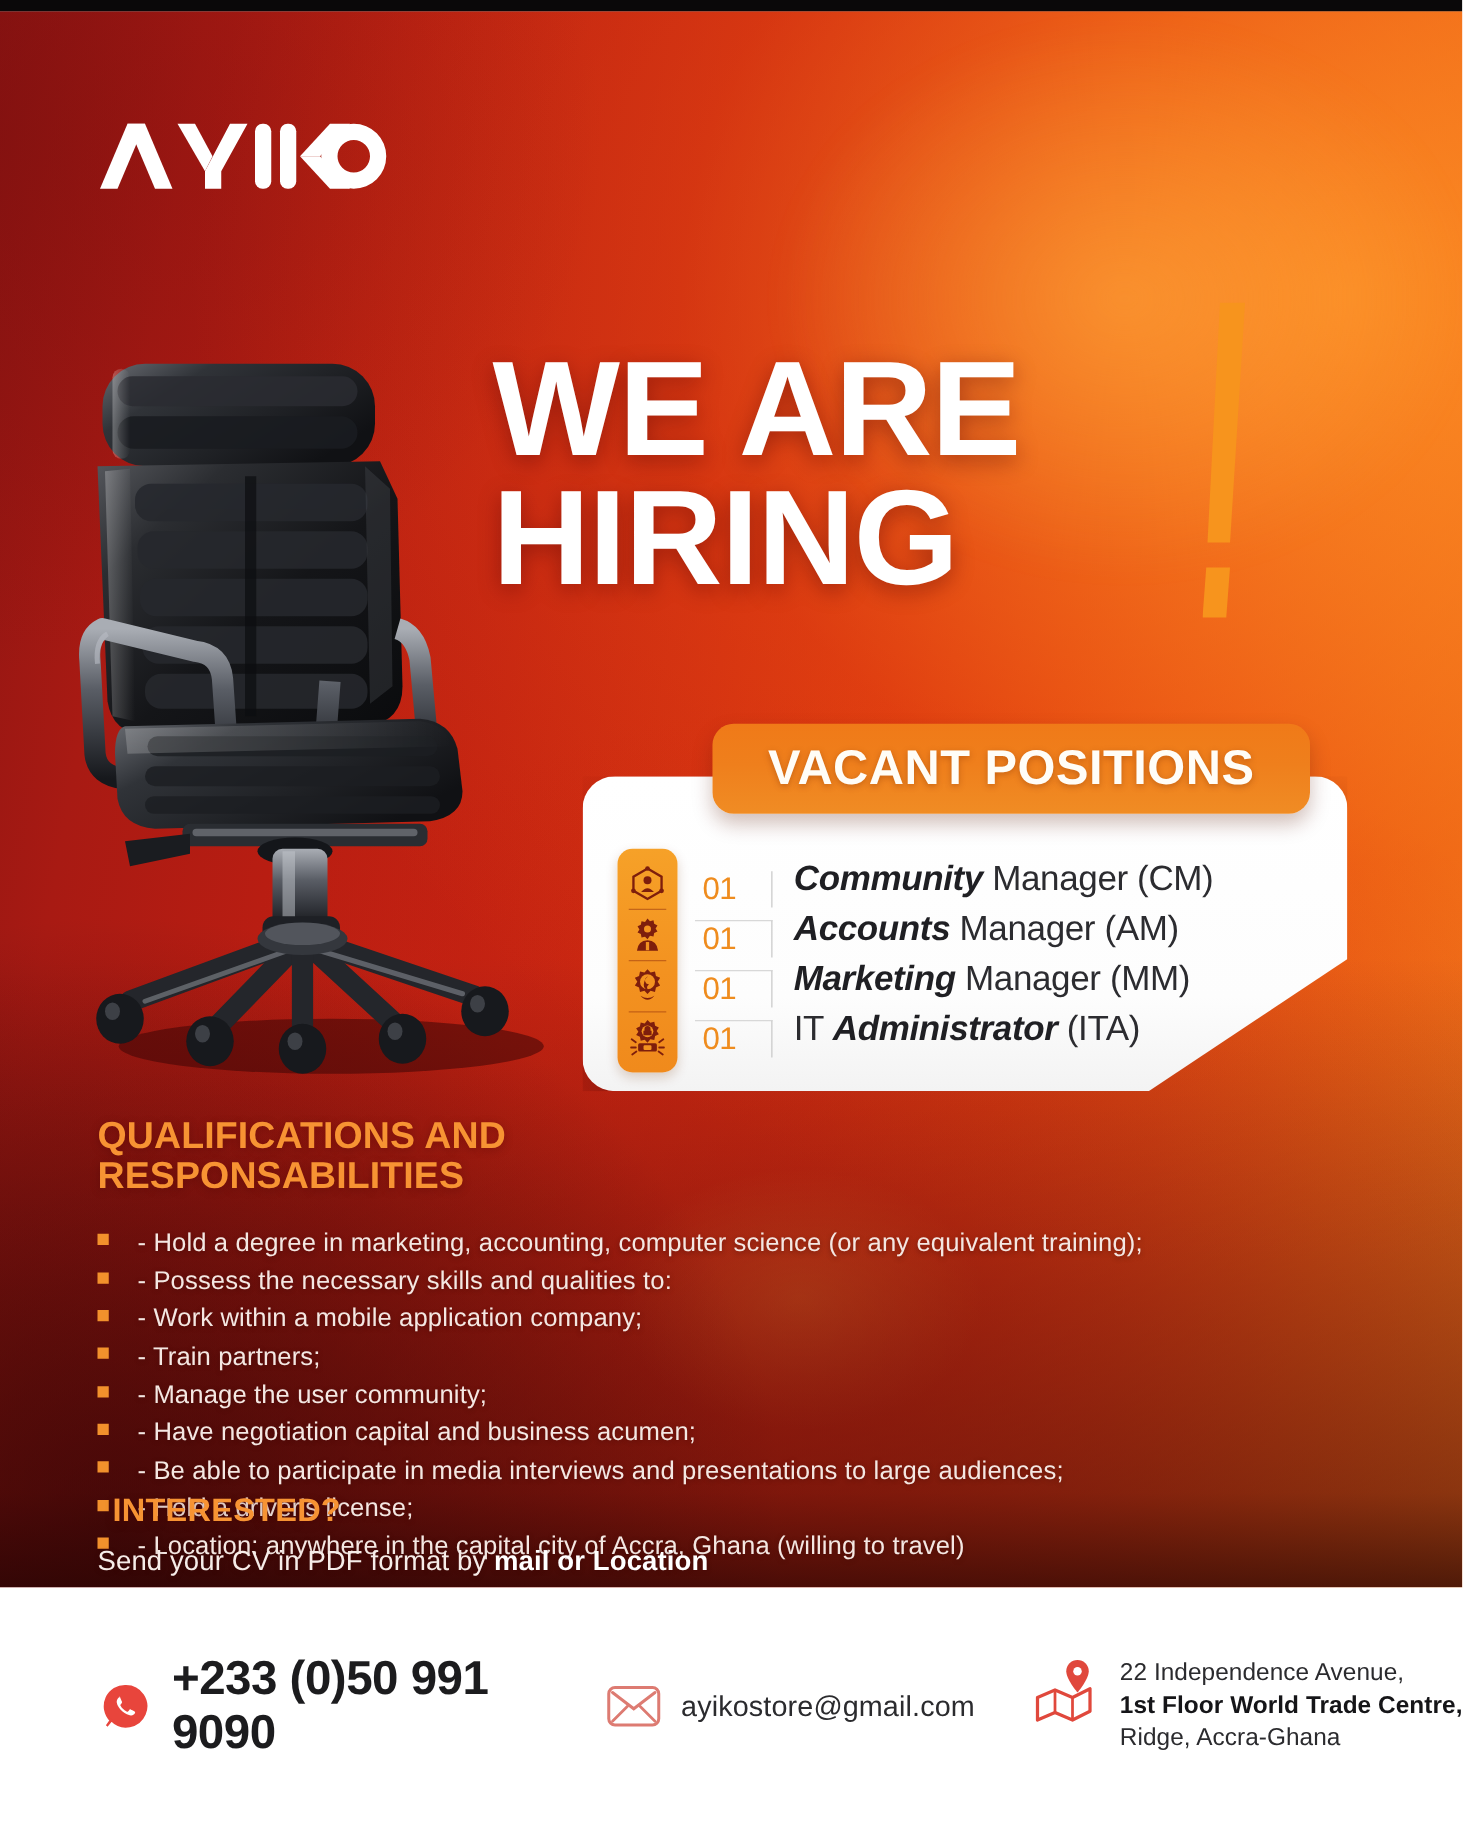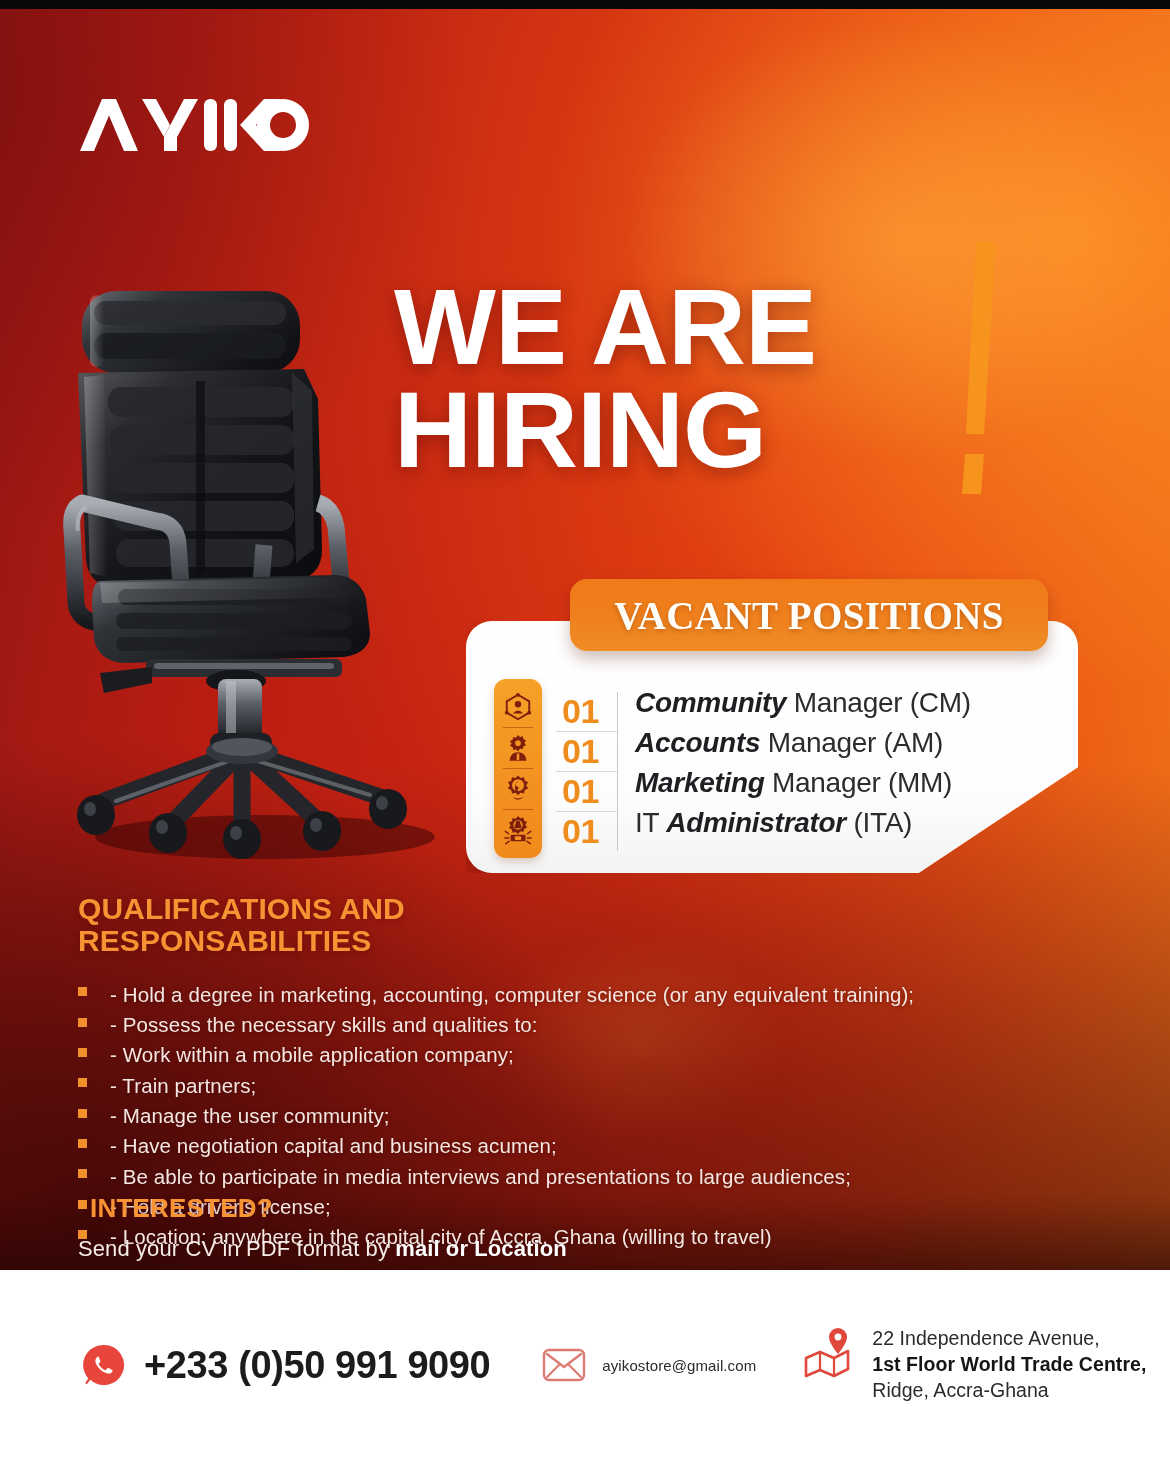--- a/index.html
+++ b/index.html
@@ -113,21 +113,20 @@
     box-shadow:0 8px 16px rgba(90,20,4,.28);
     display:flex;align-items:center;justify-content:center;
     z-index:3;
   }
   .vp-banner span{
     color:#fffdf7;
     font-size:39px;
     font-weight:900;
     letter-spacing:.4px;
     text-shadow:0 2px 5px rgba(120,40,0,.35);
-    font-family:Liberation Serif, serif;
   }
 
   .vp-body{
     position:absolute;left:28px;top:58px;
     display:flex;align-items:flex-start;gap:14px;
     z-index:4;
   }
   .icon-col{
     width:48px;
     background:linear-gradient(180deg,#f6a128 0%, #f39220 55%, #f08a1c 100%);
@@ -145,22 +144,22 @@
   }
 
   .rows{display:flex;flex-direction:column;padding-top:4px;}
   .vrow{
     display:flex;align-items:center;
     height:40px;
   }
   .vnum{
     width:62px;
     color:#ef8c1e;
-    font-size:34px;
-    font-weight:700;
+    font-size:25px;
+    font-weight:400;
     letter-spacing:-.5px;
     padding-left:6px;
     border-right:1.4px solid #c9c9c9;
     box-sizing:border-box;
     margin-top:16px;
   }
   .vrow + .vrow .vnum{border-top:1.4px solid #d8d8d8;}
   .vtext{
     padding-left:17px;
     font-size:28px;
@@ -231,21 +230,21 @@
     display:flex;align-items:center;
     z-index:30;
   }
   .f-item{display:flex;align-items:center;}
   .f-phone{margin-left:82px;}
   .f-phone .txt{
     font-size:38px;font-weight:800;color:#1c1c1e;letter-spacing:-.4px;margin-left:18px;
   }
   .f-mail{margin-left:52px;}
   .f-mail .txt{
-    font-size:15px;color:#2b2b2e;letter-spacing:.1px;margin-left:16px;
+    font-size:23px;color:#2b2b2e;letter-spacing:.1px;margin-left:16px;
   }
   .f-addr{margin-left:46px;align-items:flex-start;}
   .f-addr .lines{margin-left:16px;}
   .f-addr .lines div{
     font-size:19.5px;color:#2b2b2e;line-height:1.32;letter-spacing:.05px;white-space:nowrap;
   }
   .f-addr .lines div.b{font-weight:800;color:#151518;}
 
   .ico{display:block;}
 </style>

